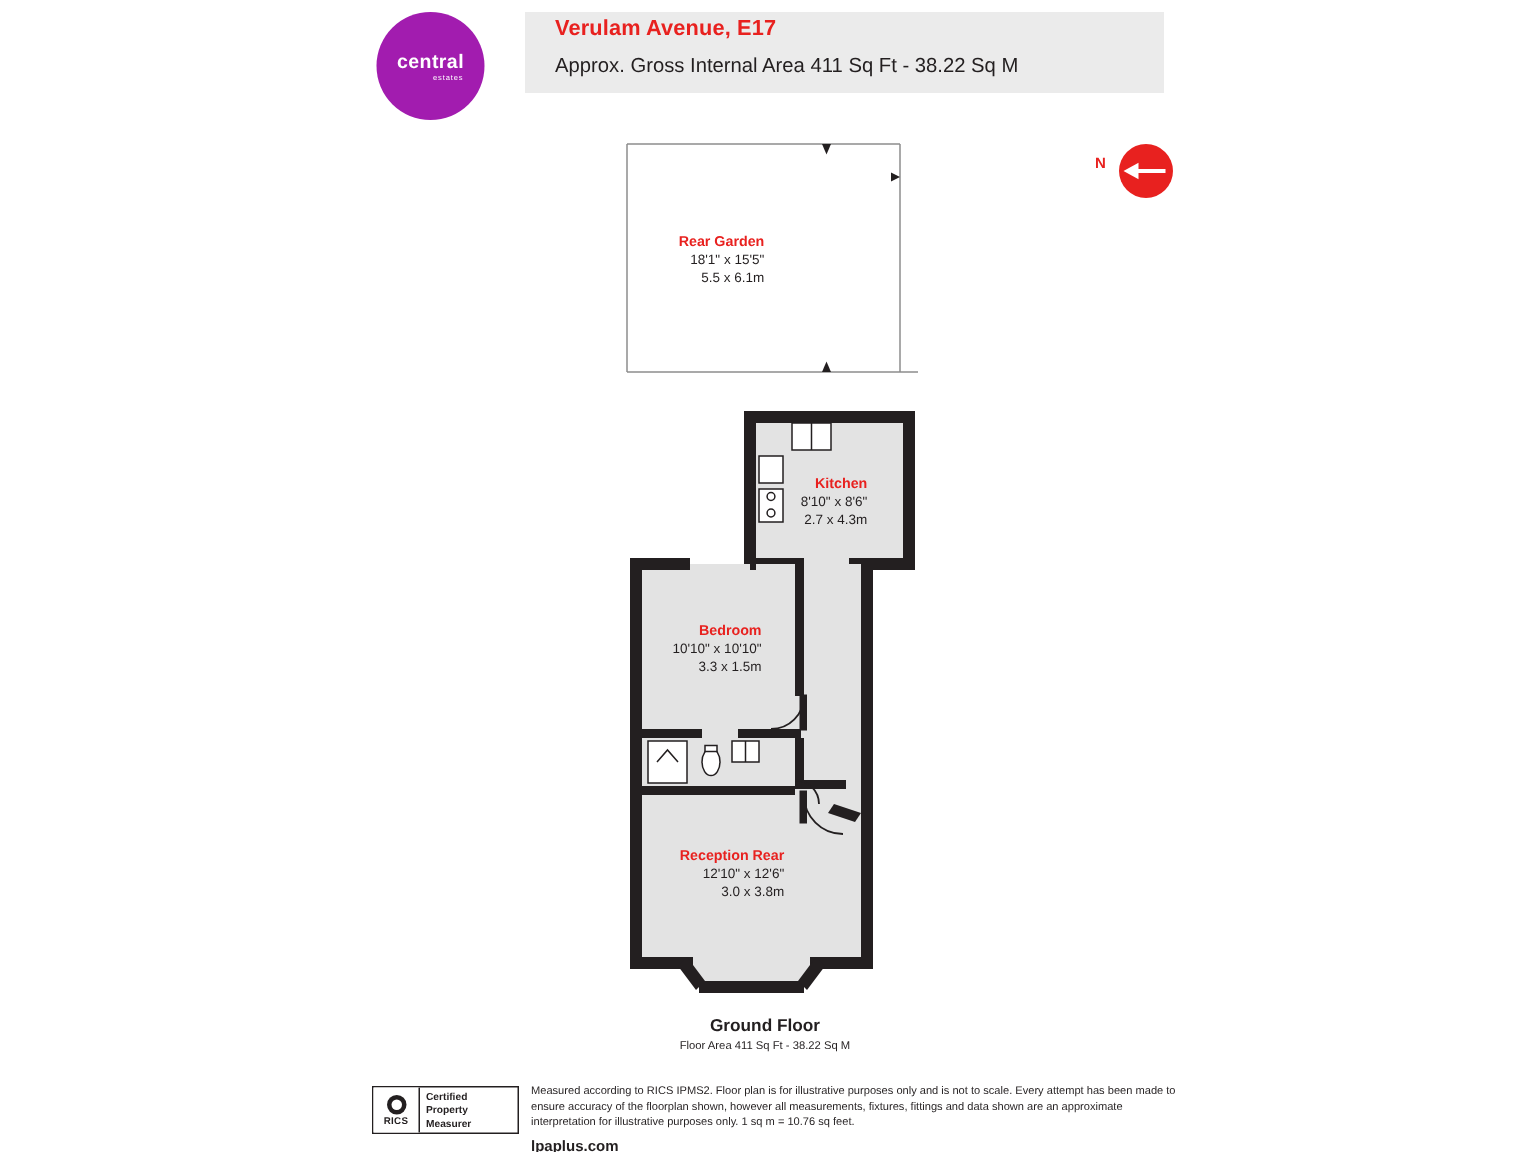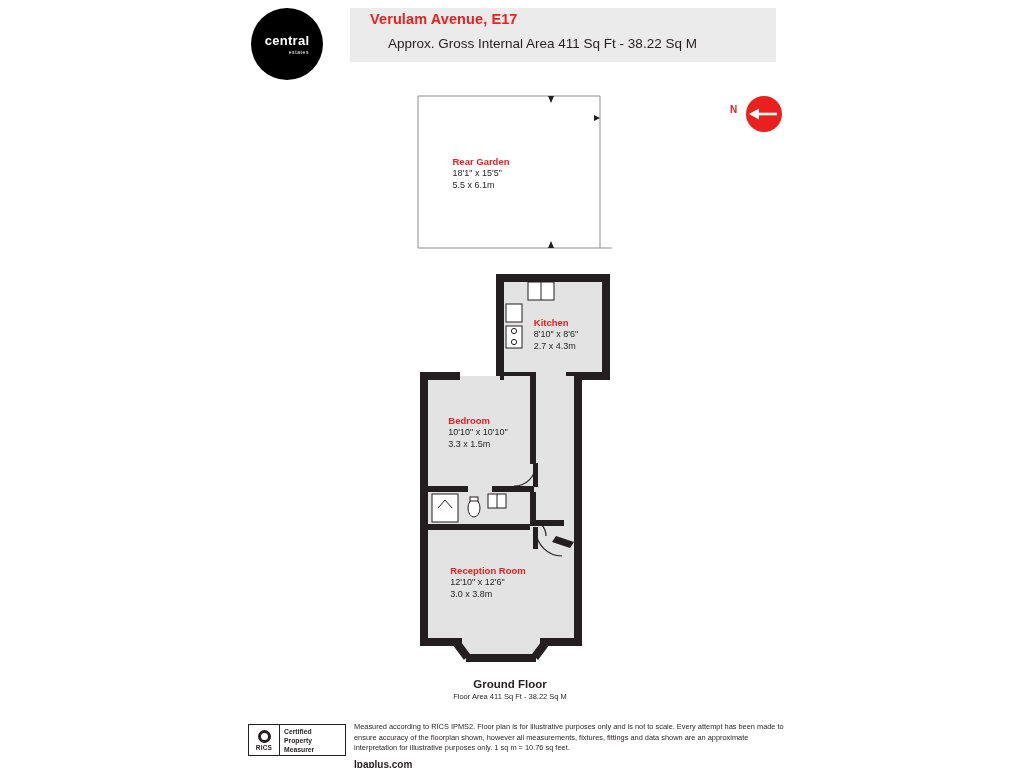--- a/index.html
+++ b/index.html
@@ -25,21 +25,21 @@
     height: 54px;
     background: #ebebeb;
   }
   #logo-badge {
     position: absolute;
     left: 251px;
     top: 8px;
     width: 72px;
     height: 72px;
     border-radius: 50%;
-    background: #000000;
+    background: #a21caf;
     color: #ffffff;
     display: flex;
     flex-direction: column;
     align-items: center;
     justify-content: center;
   }
   #logo-badge .logo-main {
     font-size: 13px;
     font-weight: bold;
     letter-spacing: .3px;
@@ -60,21 +60,20 @@
     font-weight: bold;
     color: #e8211f;
     letter-spacing: .1px;
   }
   #area-summary {
     position: absolute;
     left: 370px;
     top: 36px;
     font-size: 13.5px;
     color: #231f20;
-    margin-left: 18px;
   }
 
   
   #compass {
     position: absolute;
     left: 730px;
     top: 96px;
     width: 52px;
     height: 36px;
   }
@@ -109,21 +108,21 @@
     left: 0;
     top: 0;
     width: 1024px;
     height: 768px;
     pointer-events: none;
   }
 
   
   .room-label {
     position: absolute;
-    text-align: left;
+    text-align: right;
     line-height: 1.28;
     white-space: nowrap;
   }
   .room-label .rl-name {
     font-size: 9.5px;
     font-weight: bold;
     color: #e8211f;
     display: block;
   }
   .room-label .rl-imp,
@@ -354,21 +353,21 @@
   <span class="rl-met">2.7 x 4.3m</span>
 </div>
 
 <div class="room-label" style="left:478px; top:415px; transform:translateX(-50%);">
   <span class="rl-name">Bedroom</span>
   <span class="rl-imp">10'10" x 10'10"</span>
   <span class="rl-met">3.3 x 1.5m</span>
 </div>
 
 <div class="room-label" style="left:488px; top:565px; transform:translateX(-50%);">
-  <span class="rl-name">Reception Room</span>
+  <span class="rl-name">Reception Rear</span>
   <span class="rl-imp">12'10" x 12'6"</span>
   <span class="rl-met">3.0 x 3.8m</span>
 </div>
 
 <div id="floor-caption">
   <span class="fc-title">Ground Floor</span>
   <span class="fc-area">Floor Area 411 Sq Ft - 38.22 Sq M</span>
 </div>
 
 <div id="footer">

